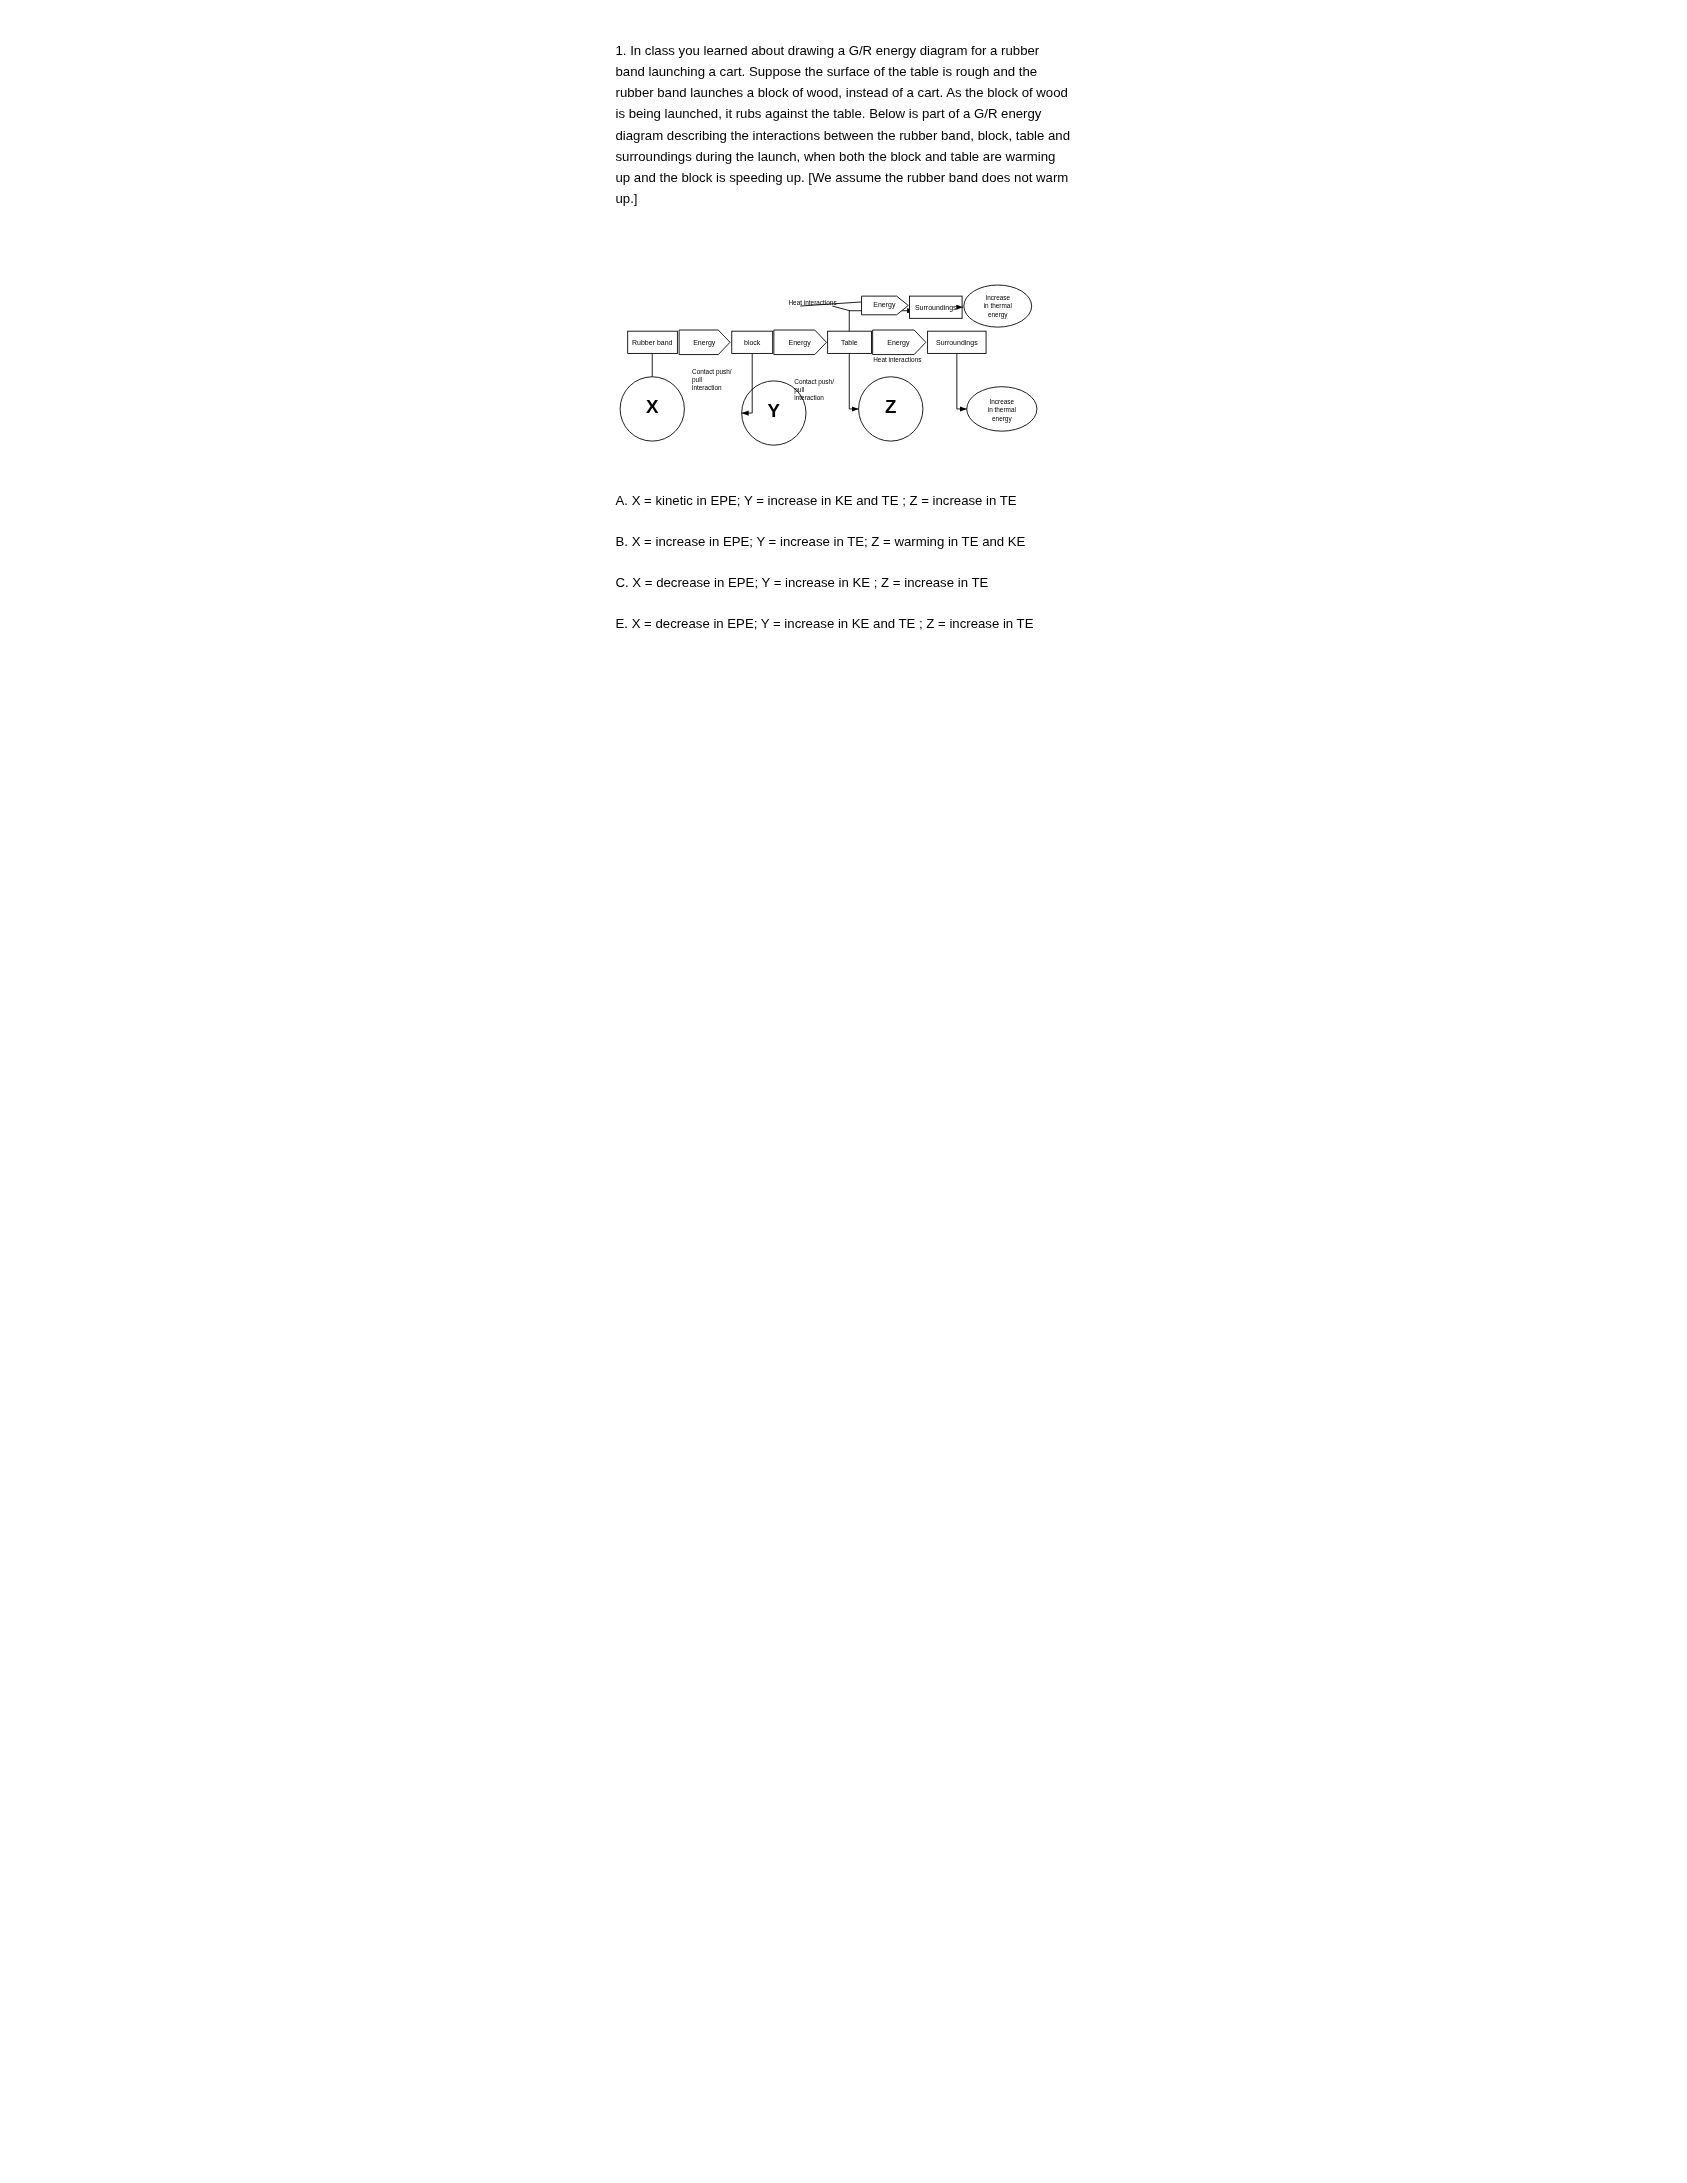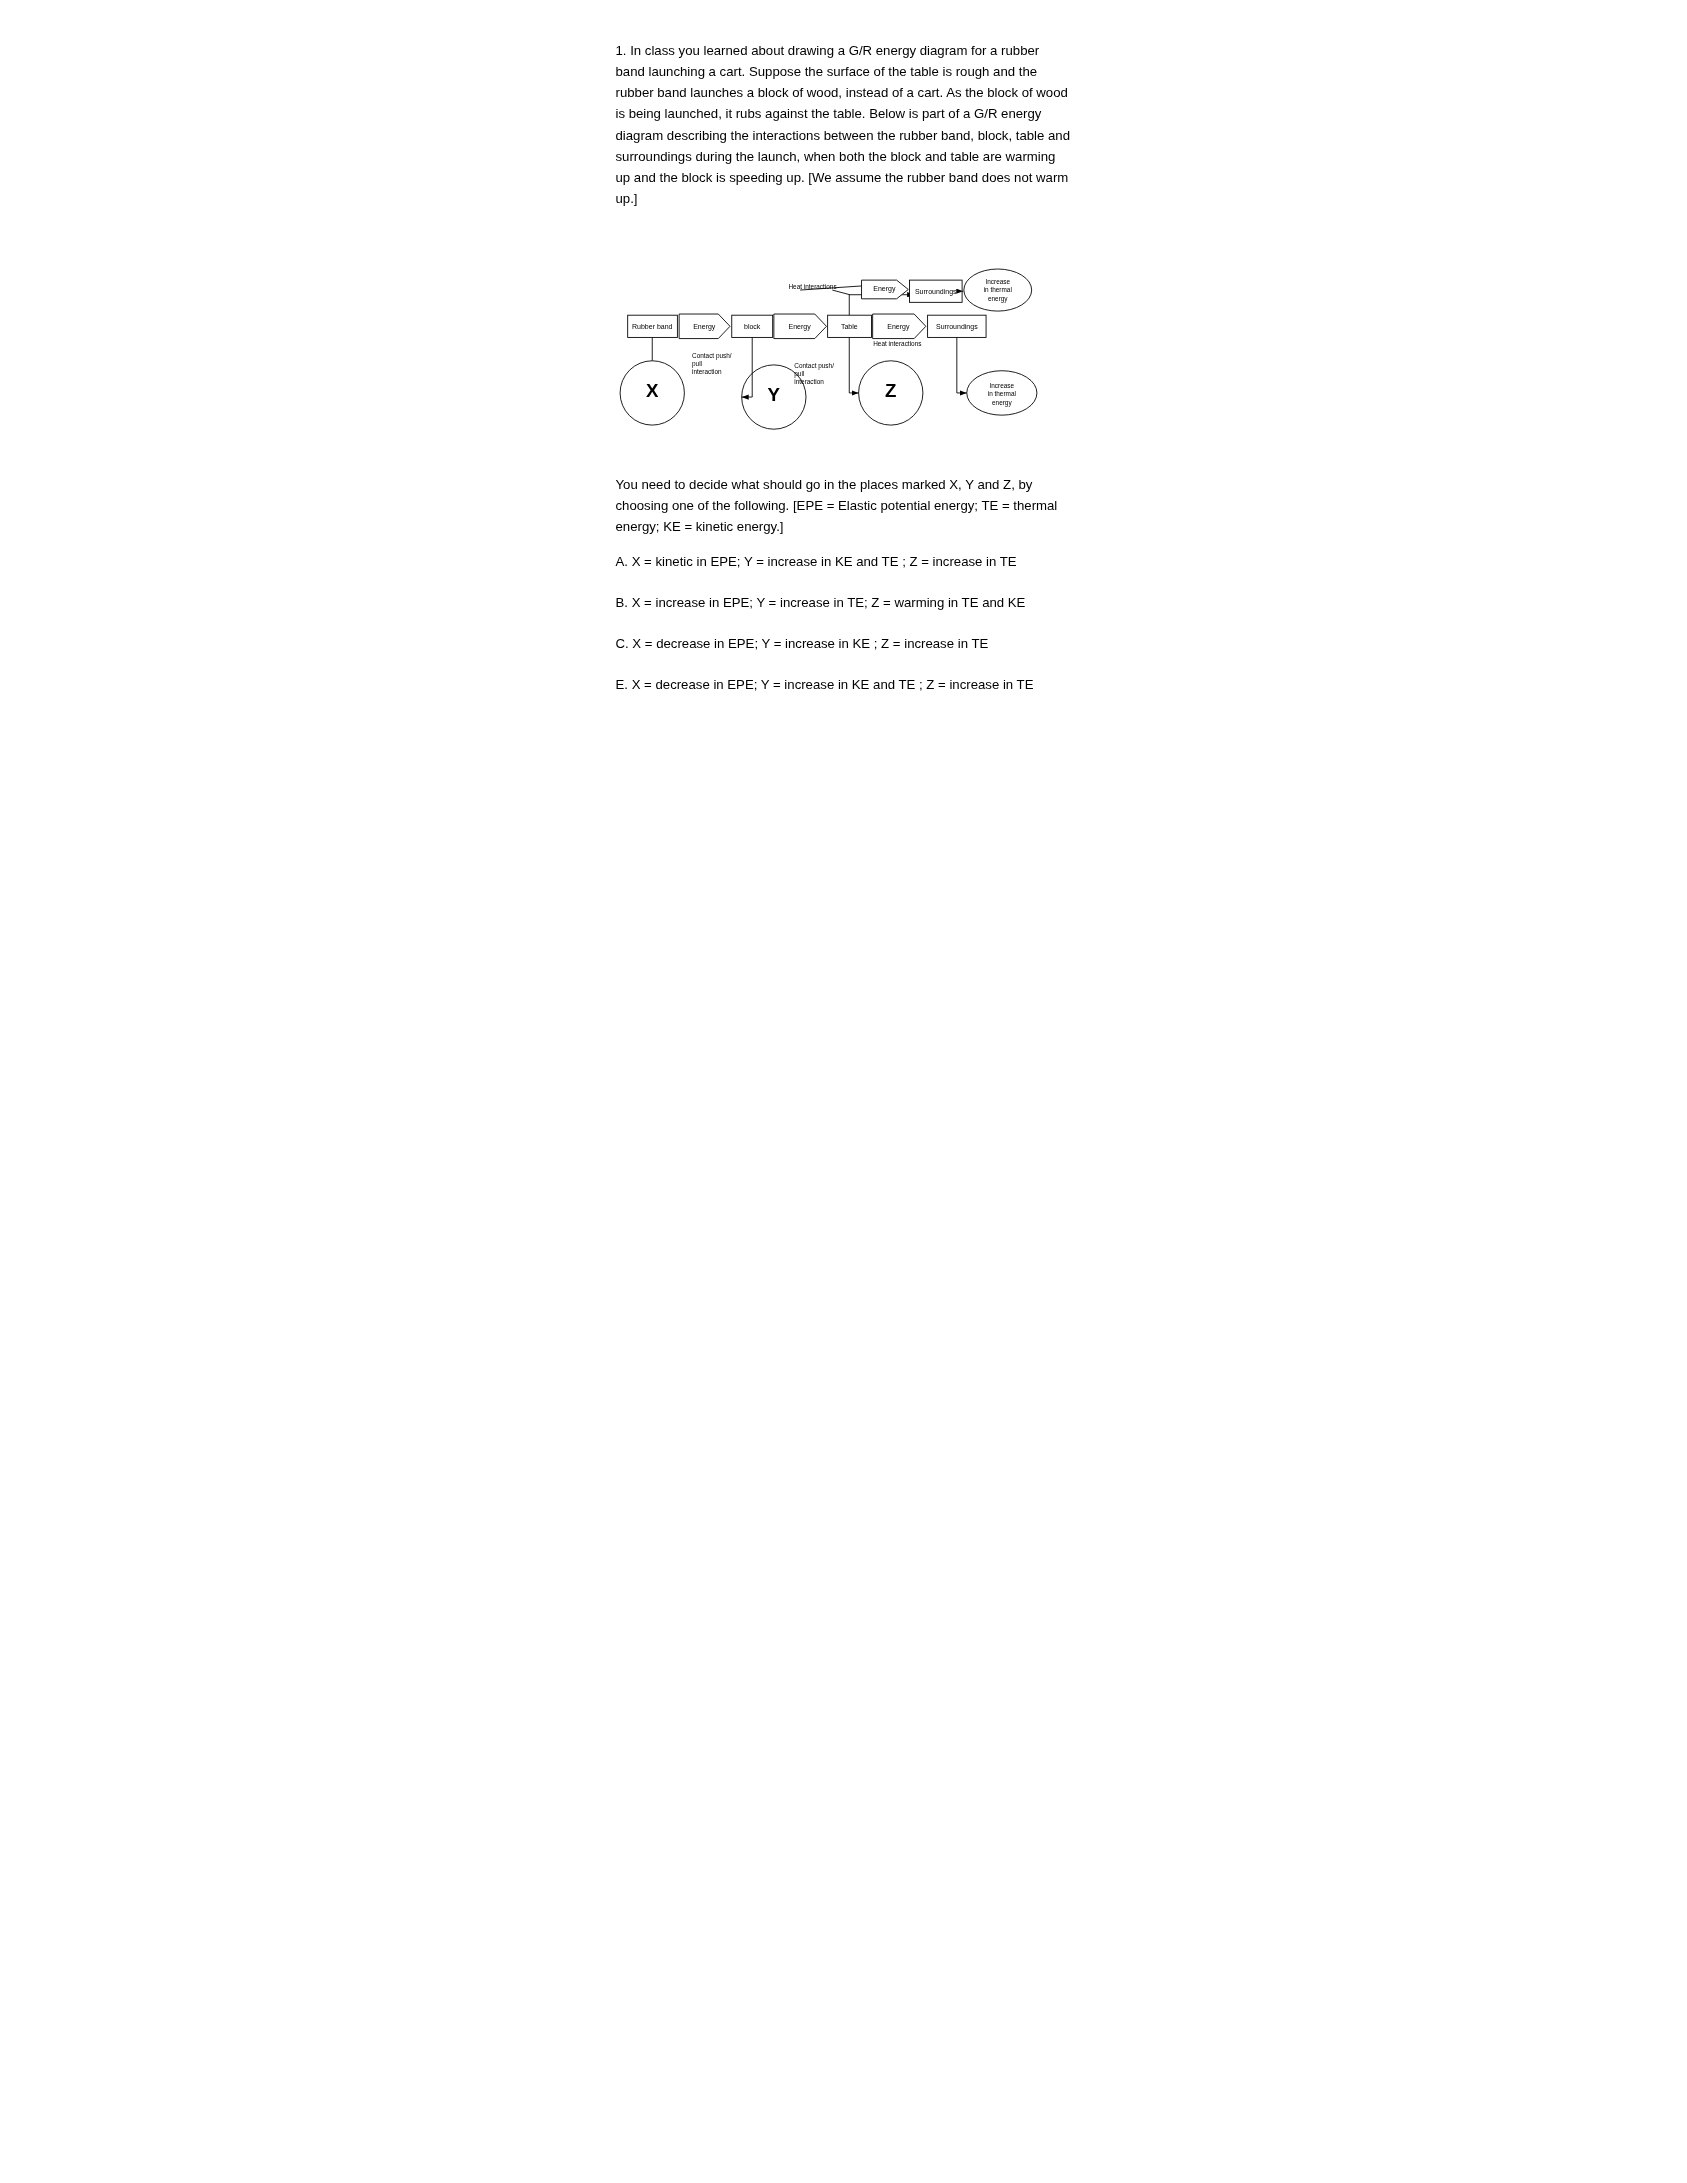--- a/index.html
+++ b/index.html
@@ -7,21 +7,21 @@
       background: #fff;
       font-family: Arial, sans-serif;
       font-size: 13.2px;
       color: #000;
       width: 562px;
       margin: 0 auto;
       padding: 40px 53px;
     }
 
     .question-text {
-      margin-bottom: 20px;
+      margin-bottom: 36px;
       line-height: 1.6;
     }
 
     .diagram-container {
       position: relative;
       width: 100%;
       height: 225px;
       margin: 6.6px auto 20px auto;
     }
 
@@ -144,23 +144,20 @@
       <ellipse cx="470" cy="248" rx="55" ry="55" fill="white" stroke="#000" stroke-width="1.5"></ellipse>
       <text x="470" y="255" text-anchor="middle" font-size="32" font-family="Arial" font-weight="bold">Z</text>
 
       <line x1="399" y1="153" x2="399" y2="248" stroke="#000" stroke-width="1.5"></line>
       <line x1="399" y1="248" x2="415" y2="248" stroke="#000" stroke-width="1.5" marker-end="url(#arrowhead)"></line>
 
       <line x1="350" y1="60" x2="420" y2="60" stroke="#000" stroke-width="0"></line>
     </svg>
   </div>
 
-  <div class="intro-paragraph">
-    <span>You need to decide what should go in the places marked X, Y and Z, by choosing one of the following.  [EPE = Elastic potential energy; TE = thermal energy; KE = kinetic energy.]</span>
-  </div>
 
   <div class="options-section">
     <div class="option-item">
       <span>A.</span>
       <span>X =  kinetic in EPE;  Y = increase in KE and TE ;  Z = increase in TE</span>
     </div>
     <div class="option-item">
       <span>B.</span>
       <span>X =  increase in EPE;  Y =  increase in TE;  Z = warming in TE and KE</span>
     </div>

